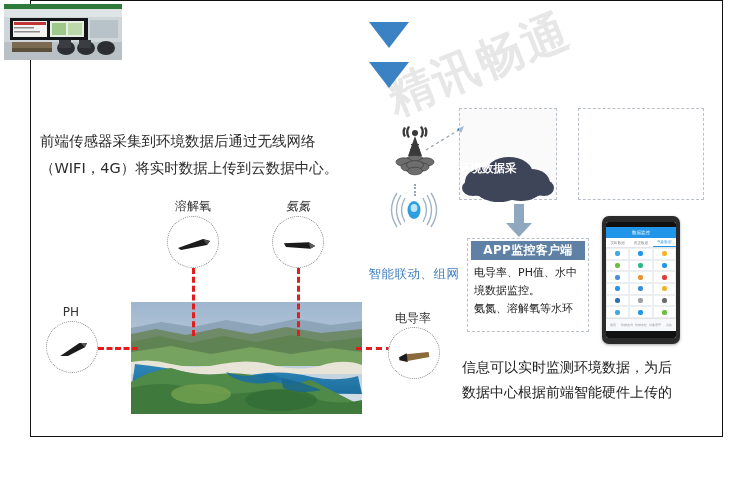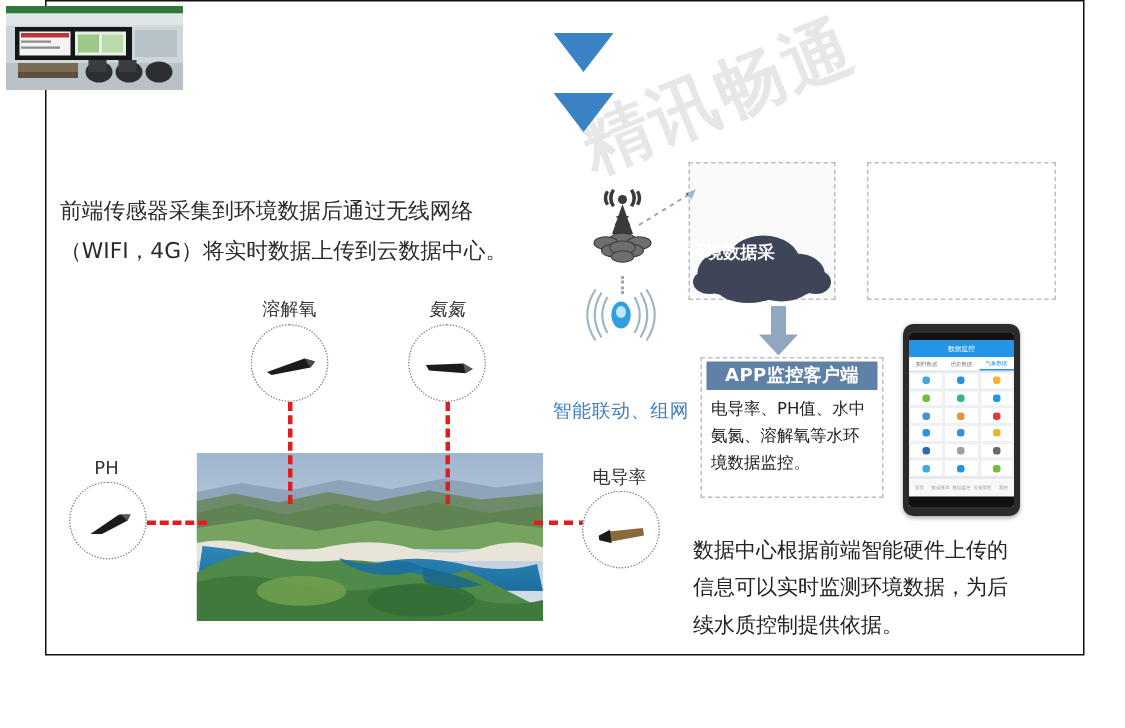--- a/index.html
+++ b/index.html
@@ -253,22 +253,22 @@
   <div class="bigarrow">
     <svg width="28" height="34" viewBox="0 0 28 34">
       <polygon points="9,0 19,0 19,19 27,19 14,33 1,19 9,19" fill="#8fa8c0"></polygon>
     </svg>
   </div>
 
   <div class="panel-app"></div>
   <div class="app-head">APP监控客户端</div>
   <div class="app-body">
     <div>电导率、PH值、水中</div>
+    <div>境数据监控。</div>
     <div>氨氮、溶解氧等水环</div>
-    <div>境数据监控。</div>
   </div>
 
   <div class="phone">
     <div class="phone-screen">
       <div class="ph-status"></div>
       <div class="ph-bar">
         <span>数据监控</span>
       </div>
       <div class="ph-tabs">
         <div>实时数据</div>
@@ -336,23 +336,22 @@
         <div>数据查询</div>
         <div>数据监控</div>
         <div>设备管理</div>
         <div>我的</div>
       </div>
       <div class="ph-home"></div>
     </div>
   </div>
 
   <div class="bottom-text">
+    <div>信息可以实时监测环境数据，为后</div>
     <div>数据中心根据前端智能硬件上传的</div>
-    <div>信息可以实时监测环境数据，为后</div>
-    <div>续水质控制提供依据。</div>
   </div>
 
   <div class="photo">
     <svg width="231" height="112" viewBox="0 0 231 112" preserveAspectRatio="none">
       <defs>
         <linearGradient id="sky" x1="0" y1="0" x2="0" y2="1">
           <stop offset="0%" stop-color="#9fb6cf"></stop>
             <stop offset="100%" stop-color="#d8e2ea"></stop>
         </linearGradient>
         <linearGradient id="water" x1="0" y1="0" x2="0" y2="1">

